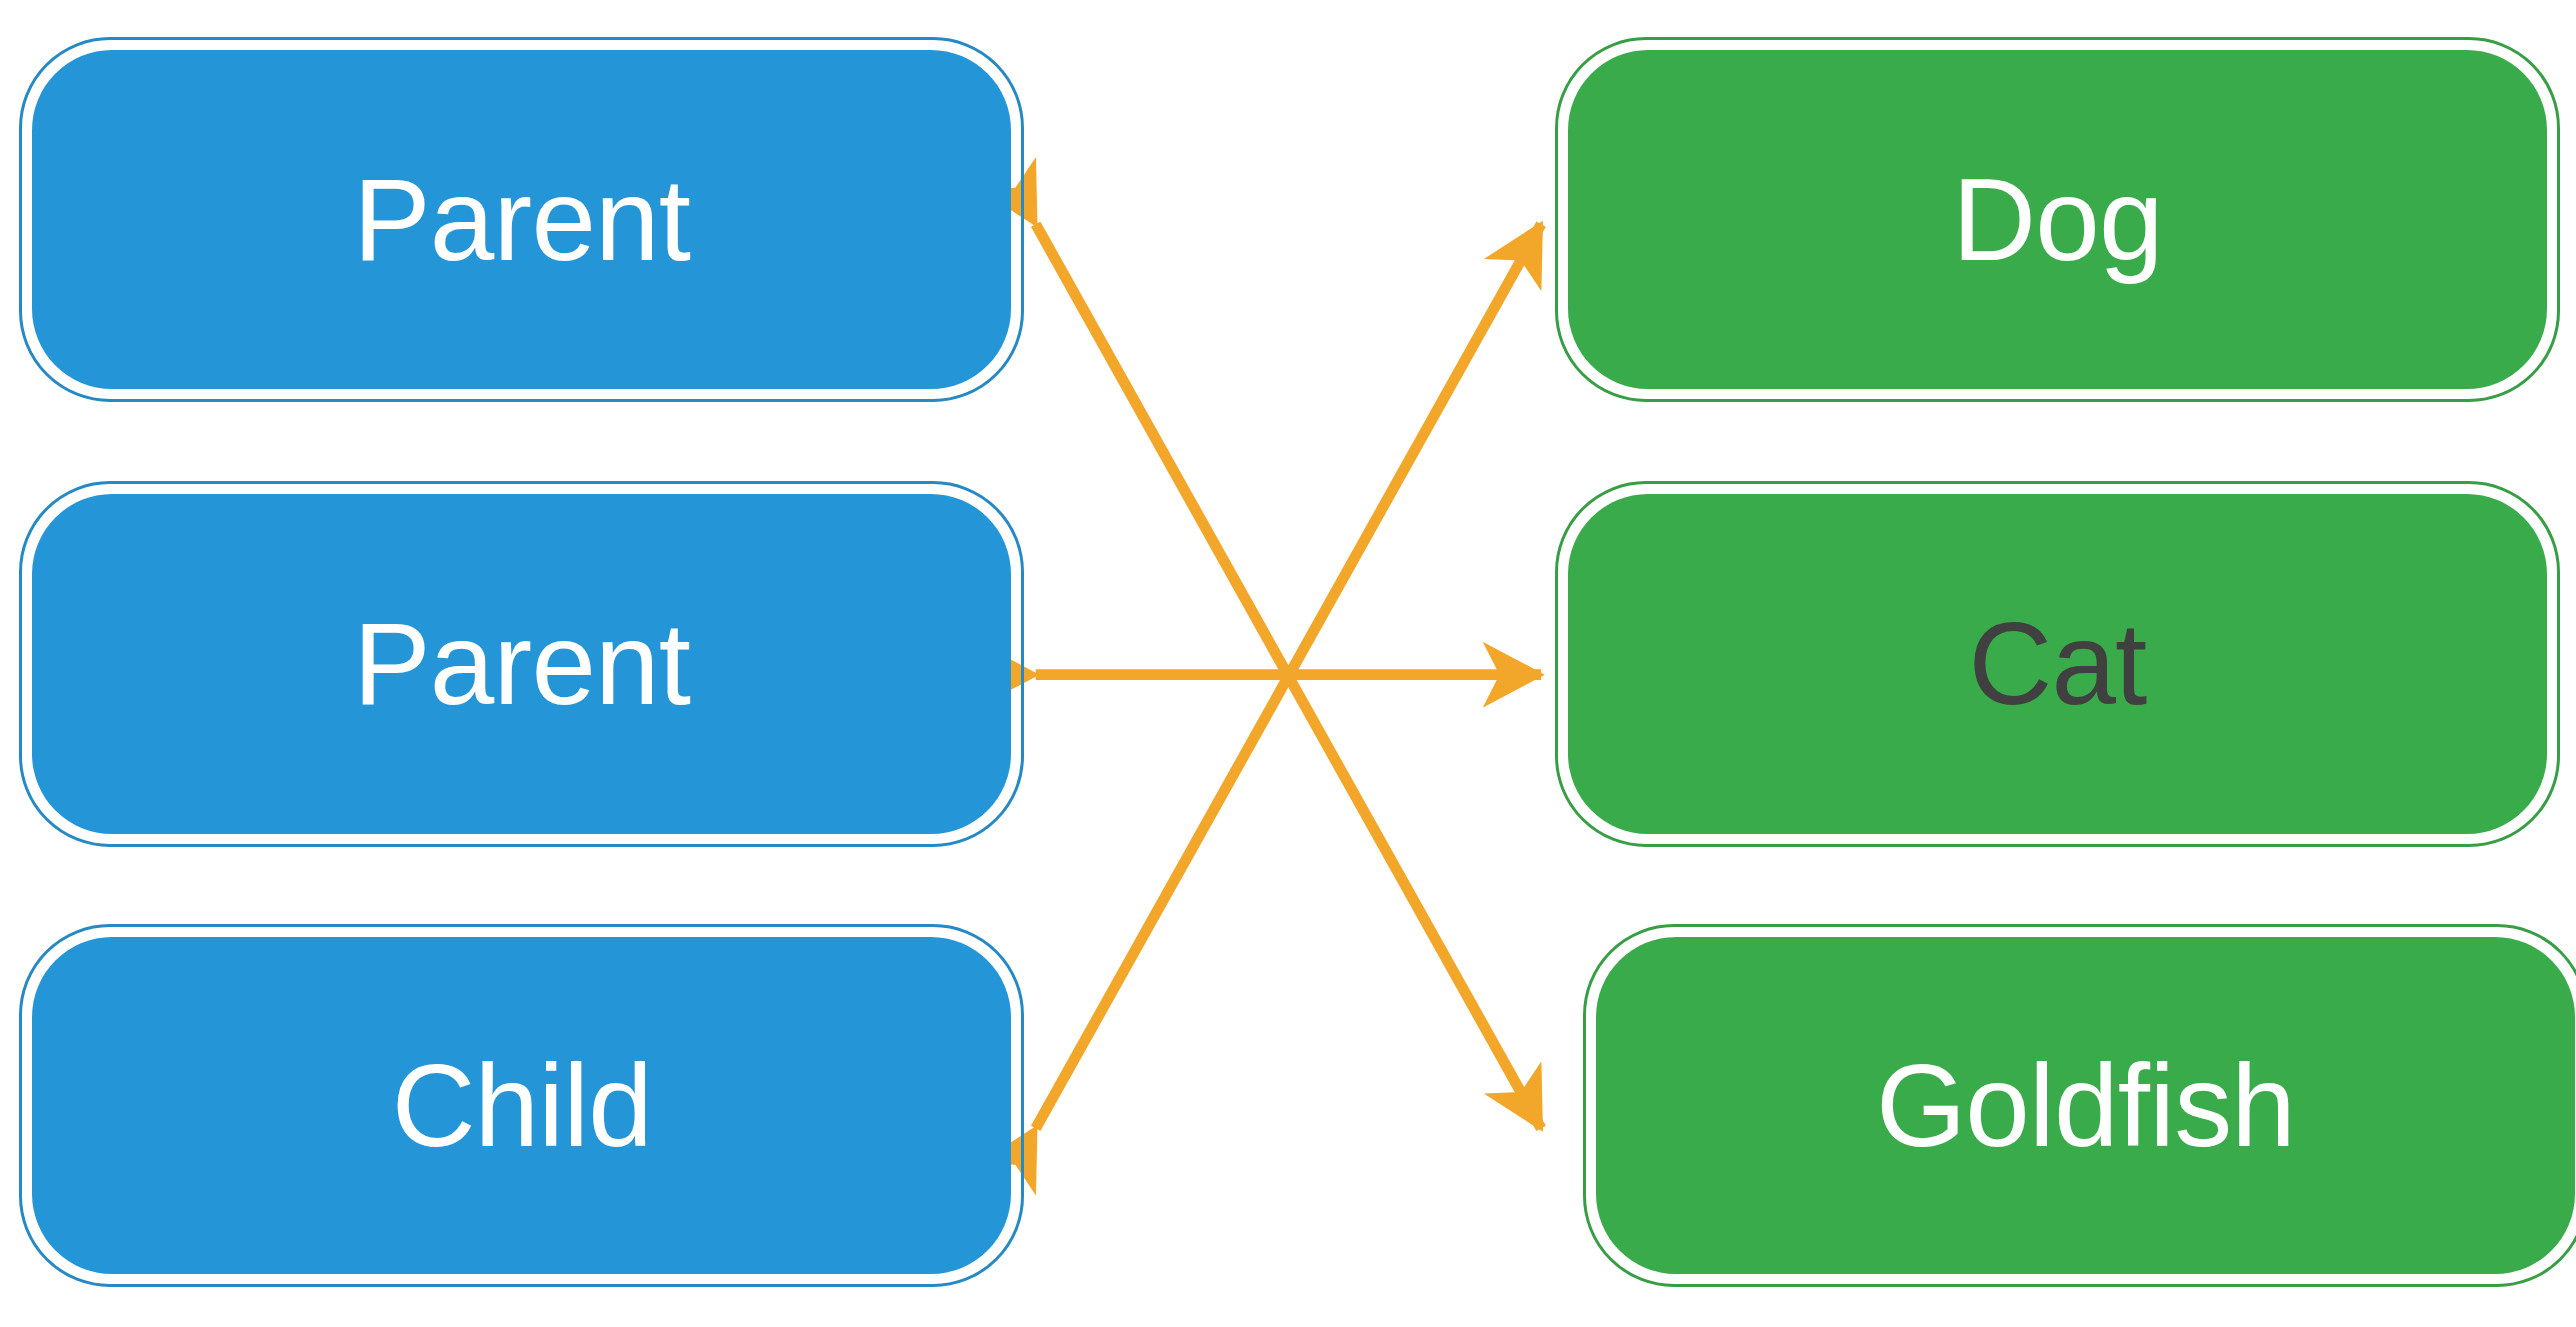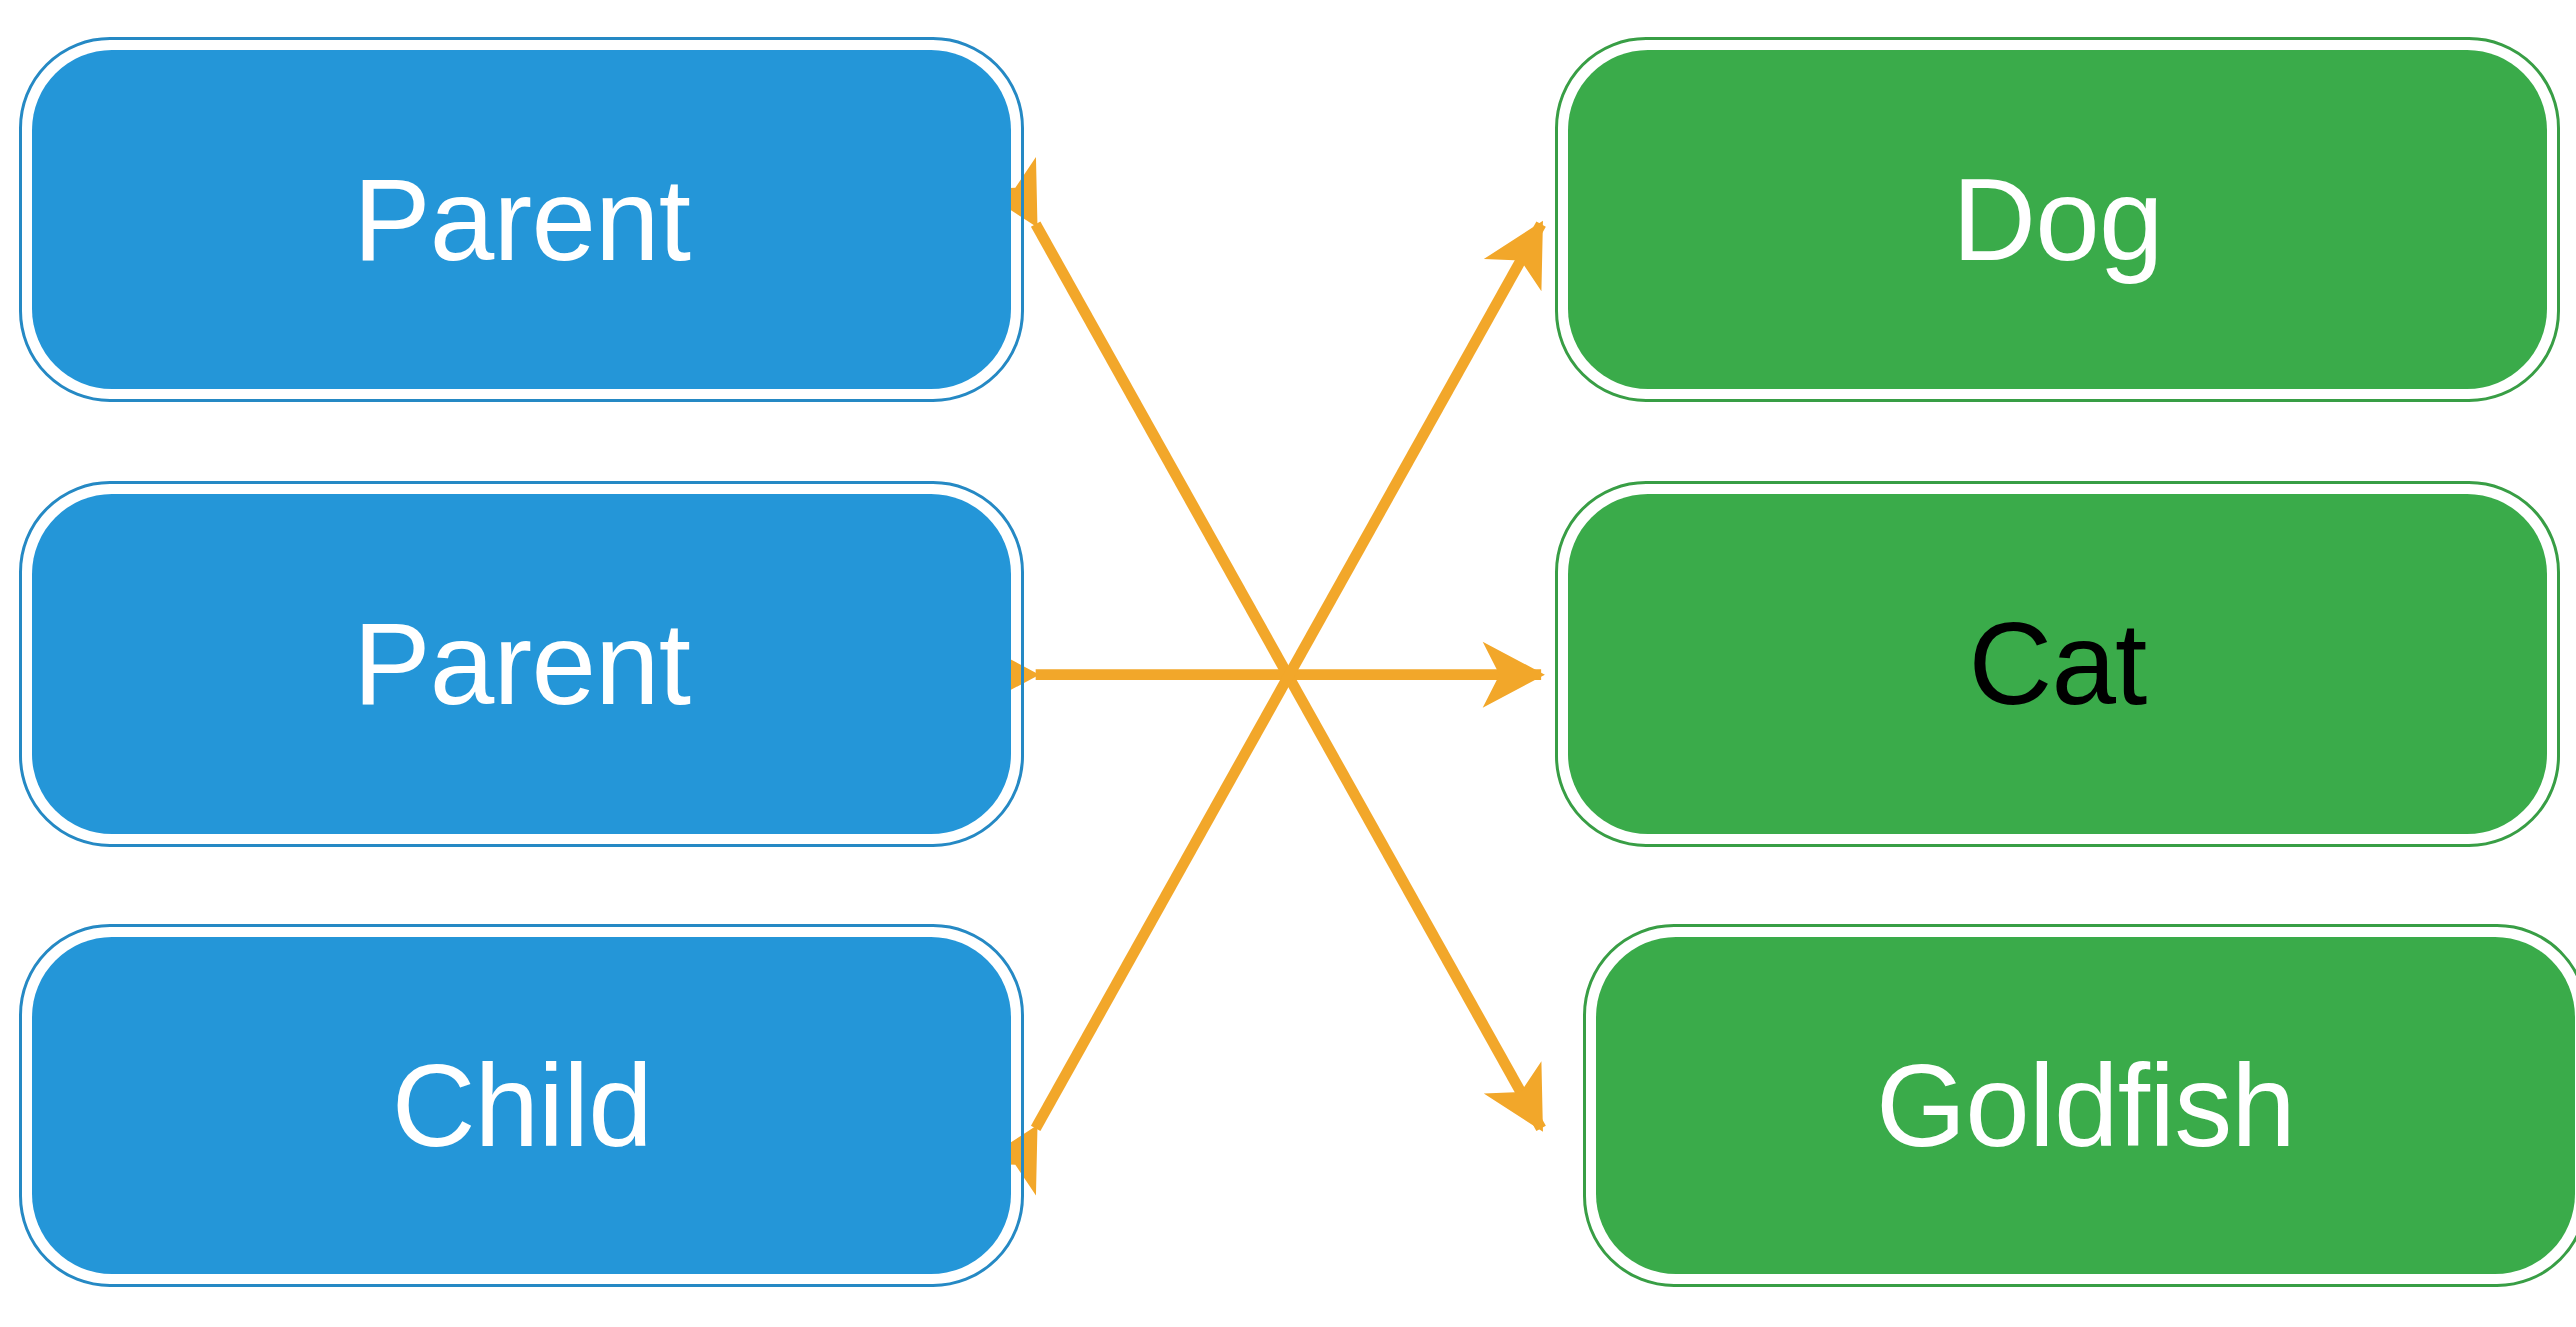--- a/index.html
+++ b/index.html
@@ -114,21 +114,21 @@
   </div>
 
   <div class="node green col-right row-1" style="border-color: rgb(56, 158, 69);">
     <div class="node-inner" style="background: rgb(58, 171, 74);">
       <span class="node-label" style="color: rgb(255, 255, 255);">Dog</span>
     </div>
   </div>
 
   <div class="node green col-right row-2" style="border-color: rgb(56, 158, 69);">
     <div class="node-inner" style="background: rgb(58, 171, 74);">
-      <span class="node-label" style="color: #000000;">Cat</span>
+      <span class="node-label" style="color: #404040;">Cat</span>
     </div>
   </div>
 
   <div class="node green col-right row-3" style="border-color: rgb(56, 158, 69); margin-left: 28px;">
     <div class="node-inner" style="background: rgb(58, 171, 74);">
       <span class="node-label" style="color: rgb(255, 255, 255);">Goldfish</span>
     </div>
   </div>
 
 </div>

